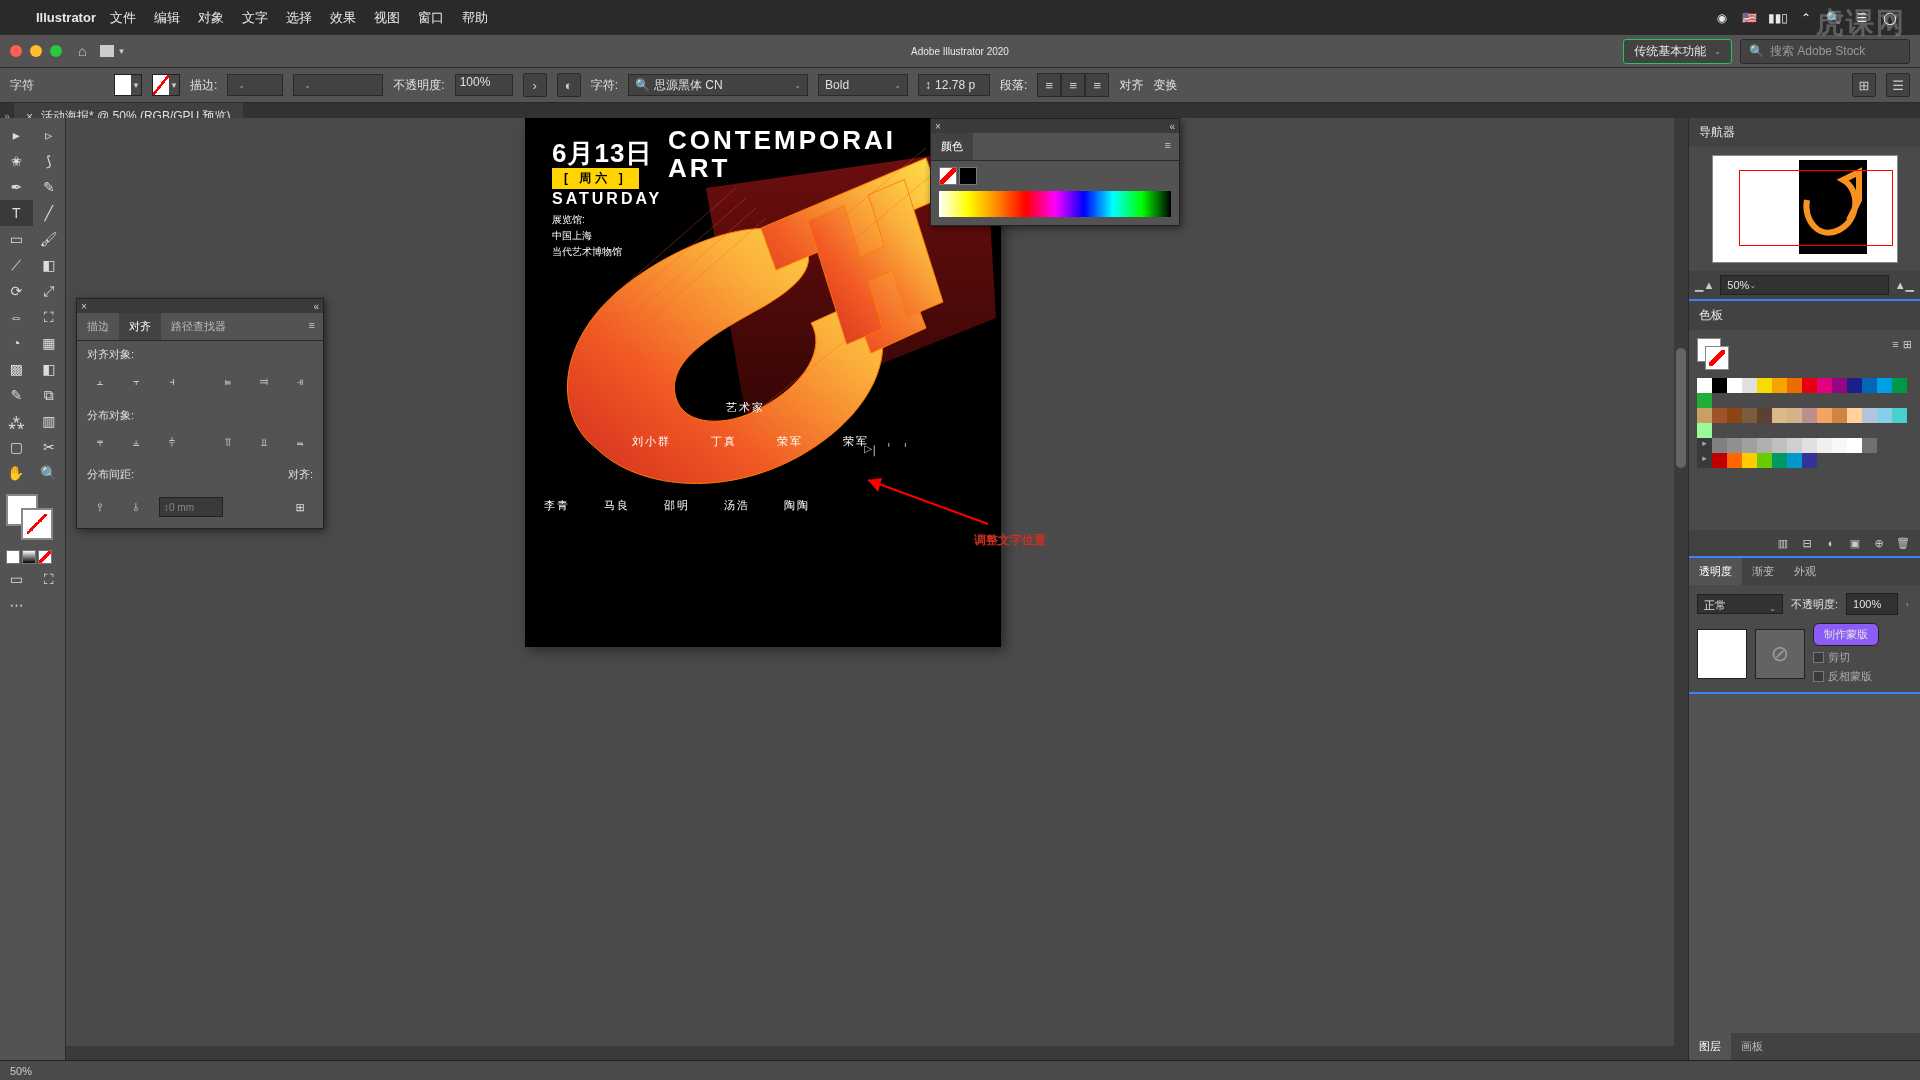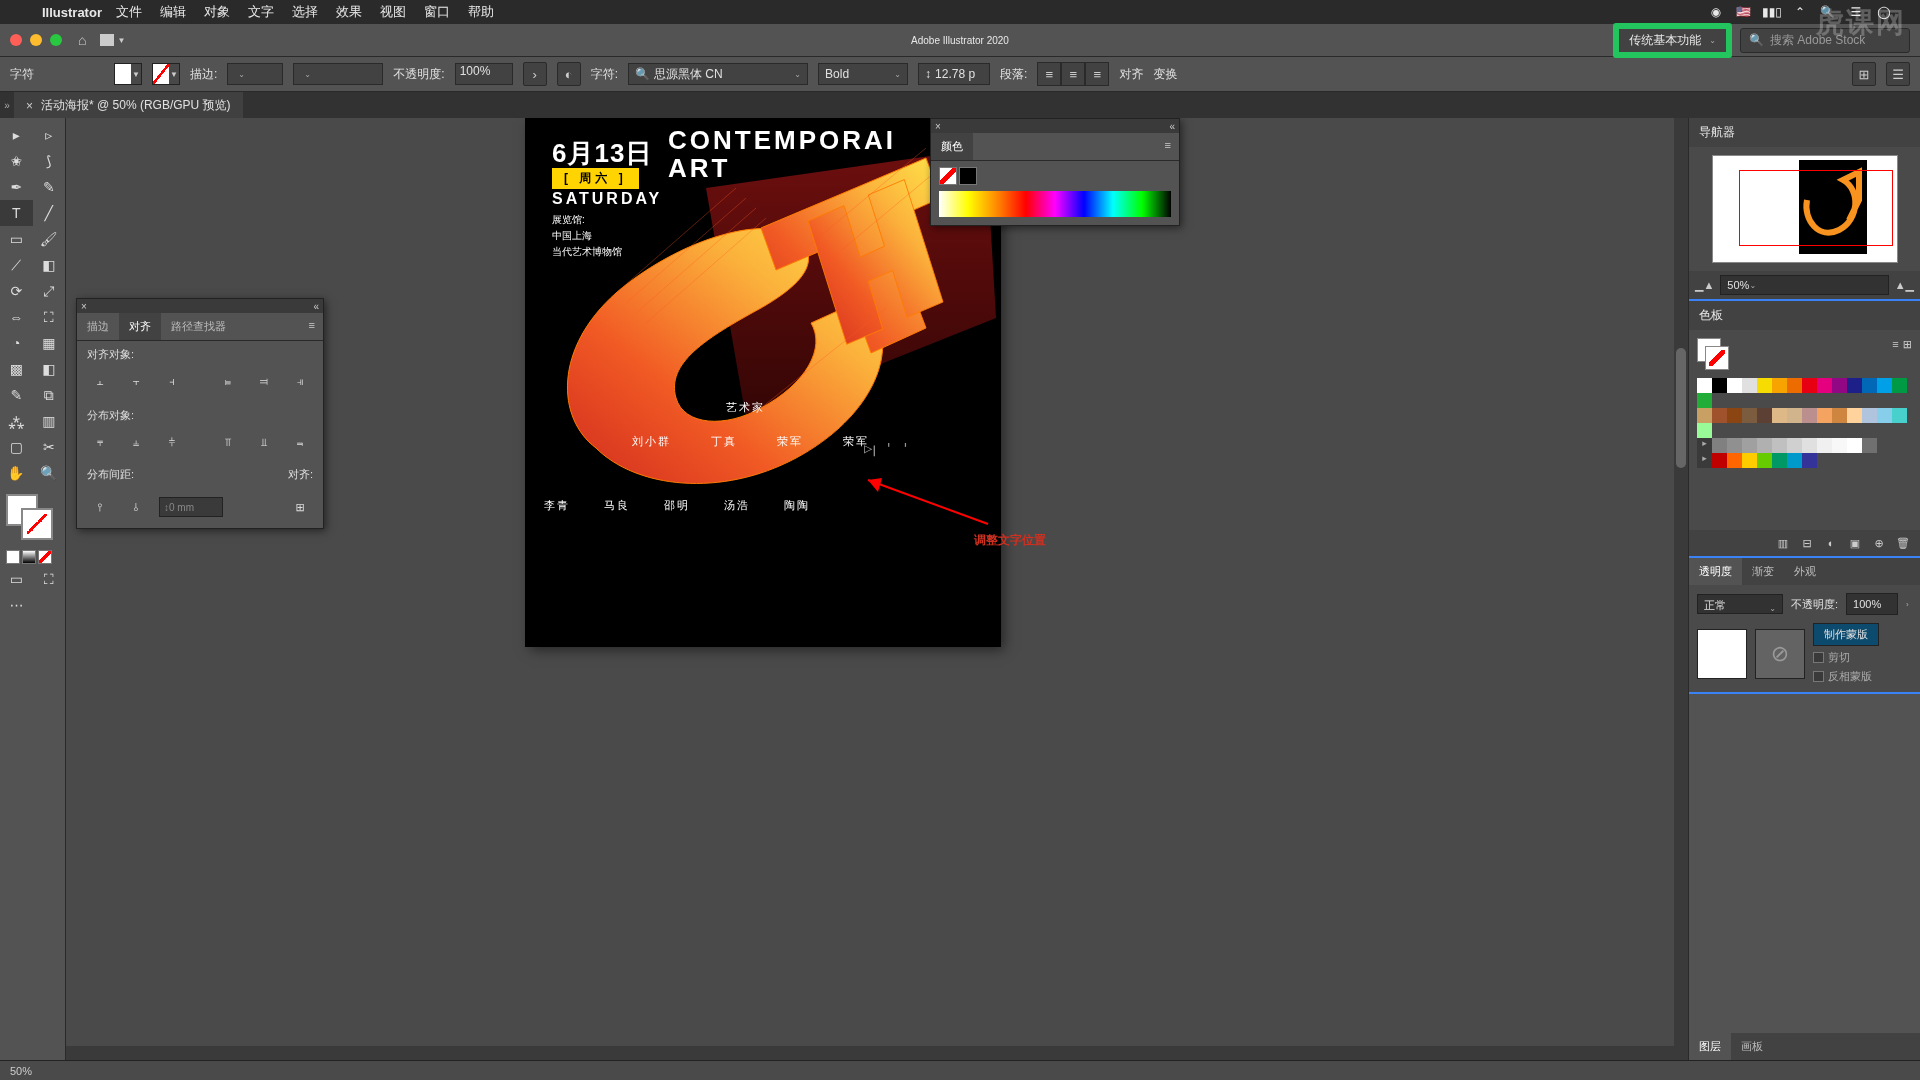--- a/index.html
+++ b/index.html
@@ -1,36 +1,36 @@
 <!DOCTYPE html>
 <html><head>
 <meta charset="utf-8">
 <style>
 * { margin:0; padding:0; box-sizing:border-box; font-family:'Helvetica Neue',Arial,sans-serif; user-select:none; }
 body { background:#323232; color:#ccc; font-size:11px; overflow:hidden; width:1920px; height:1080px; position:relative; }
 
 
-.menubar { height:24px; background:#2a2a2a; display:flex; align-items:center; padding:0 28px; color:#e8e8e8; }
+.menubar { height:35px; background:#2a2a2a; display:flex; align-items:center; padding:0 22px; color:#e8e8e8; }
 .menubar .apple { font-size:14px; margin-right:14px; }
 .menubar .app-name { font-weight:700; margin-right:14px; font-size:13px; }
 .menubar .menu-item { margin-right:18px; font-size:13px; cursor:default; }
 .menubar .right { margin-left:auto; display:flex; align-items:center; gap:12px; font-size:12px; }
 .menubar .right .ico { width:16px; height:16px; display:flex; align-items:center; justify-content:center; }
 
 
 .titlebar { height:32px; background:#535353; display:flex; align-items:center; }
 .traffic { display:flex; gap:8px; margin-left:10px; }
 .traffic span { width:12px; height:12px; border-radius:50%; }
 .tl-red{background:#ff5f57}.tl-yel{background:#febc2e}.tl-grn{background:#28c840}
 .home-ico { margin-left:16px; color:#ccc; font-size:14px; }
 .arrange-ico { margin-left:14px; display:flex; align-items:center; gap:3px; color:#ccc; }
 .arrange-ico .grid { width:14px; height:12px; background:linear-gradient(#ccc,#ccc); }
 .titlebar .title { position:absolute; left:50%; transform:translateX(-50%); color:#e8e8e8; font-size:10px; }
 .titlebar .right-controls { margin-left:auto; display:flex; align-items:center; gap:8px; padding-right:10px; }
-.workspace-dd { background:#424242; border:6px solid #22c55e; padding:3px 10px; border-radius:3px; color:#e8e8e8; font-size:12px; display:flex; align-items:center; gap:8px; }
+.workspace-dd { background:#424242; border:1px solid #22c55e; padding:3px 10px; border-radius:3px; color:#e8e8e8; font-size:12px; display:flex; align-items:center; gap:8px; }
 .search-box { background:#424242; border:1px solid #2a2a2a; padding:3px 8px; border-radius:3px; color:#999; font-size:12px; display:flex; align-items:center; gap:6px; width:170px; }
 .watermark { position:absolute; top:0; right:0; color:rgba(255,255,255,.25); font-size:28px; font-weight:700; padding:4px 14px; pointer-events:none; letter-spacing:2px; z-index:999; }
 
 
 .controlbar { height:36px; background:#535353; border-top:1px solid #2a2a2a; border-bottom:1px solid #2a2a2a; display:flex; align-items:center; padding:0 10px; gap:10px; color:#e0e0e0; font-size:12px; }
 .controlbar .lbl { color:#e0e0e0; }
 .swatch { width:28px; height:22px; border:1px solid #222; display:flex; }
 .swatch .fill { flex:1; background:#fff; }
 .swatch .dd { width:10px; background:#484848; display:flex; align-items:center; justify-content:center; color:#ccc; font-size:8px; }
 .swatch.none .fill { position:relative; background:#fff }
@@ -135,21 +135,21 @@
 .trans-tabs .ttab.active{background:#535353;color:#fff}
 .trans-body{padding:8px;background:#4a4a4a}
 .trans-row{display:flex;align-items:center;gap:8px;margin-bottom:8px}
 .trans-row .dd{background:#323232;border:1px solid #222;height:20px;flex:1;display:flex;align-items:flex-end;padding:0 6px;color:#e0e0e0;justify-content:space-between}
 .trans-row .lbl{color:#e0e0e0}
 .trans-row .pct{background:#323232;border:1px solid #222;width:52px;height:22px;display:flex;align-items:center;padding:0 6px;color:#e0e0e0}
 .mask-row{display:flex;gap:8px;align-items:center}
 .mask-row .thumb{width:50px;height:50px;background:#fff;border:1px solid #222}
 .mask-row .thumb.nomask{background:#636363;display:flex;align-items:center;justify-content:center;color:#999;font-size:22px}
 .mask-col{display:flex;flex-direction:column;gap:4px}
-.mask-btn{background:#0c4a6e;border:1px solid #222;padding:3px 10px;color:#e0e0e0;border-radius:0;font-size:11px}
+.mask-btn{background:#8b5cf6;border:1px solid #222;padding:3px 10px;color:#e0e0e0;border-radius:6px;font-size:11px}
 .chk{display:flex;align-items:center;gap:4px;color:#aaa;font-size:11px}
 .chk .box{width:11px;height:11px;border:1px solid #777;background:#3a3a3a}
 
 .bottom-tabs{display:flex;background:#424242;margin-top:auto}
 .bottom-tabs .ttab{padding:6px 10px;color:#bbb}
 .bottom-tabs .ttab.active{background:#535353;color:#fff}
 
 
 .statusbar { position:absolute; bottom:0; left:0; right:0; height:20px; background:#4a4a4a; border-top:1px solid #222; display:flex; align-items:center; padding:0 10px; color:#ccc; font-size:11px; }
 

